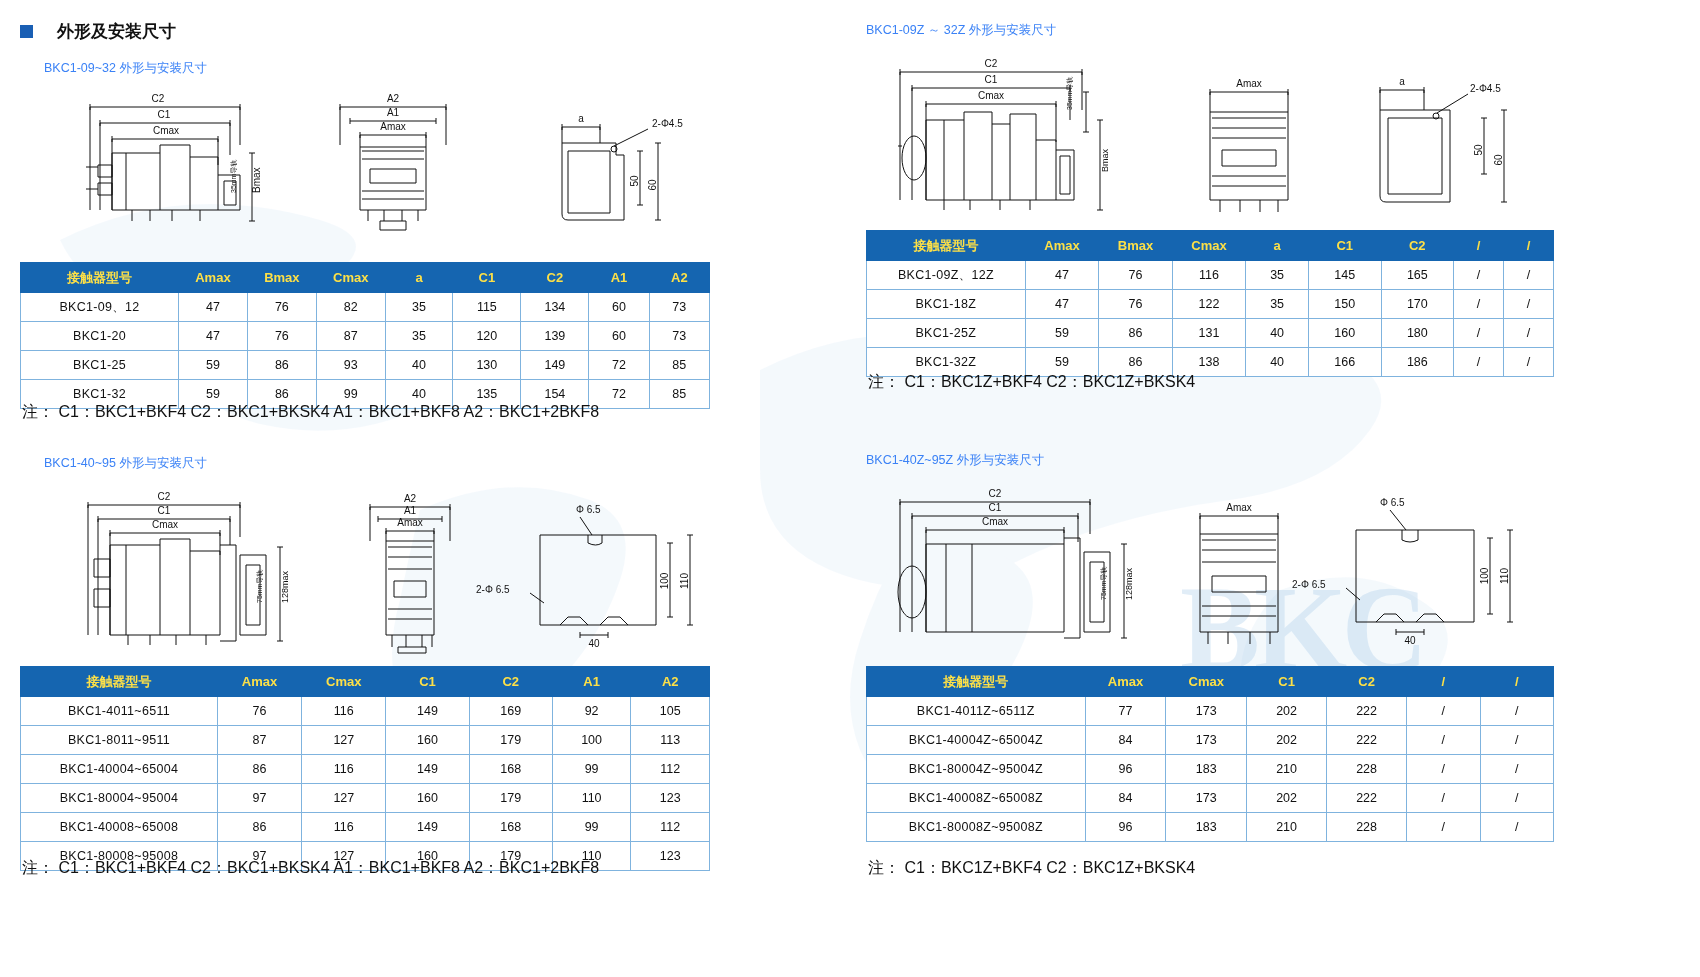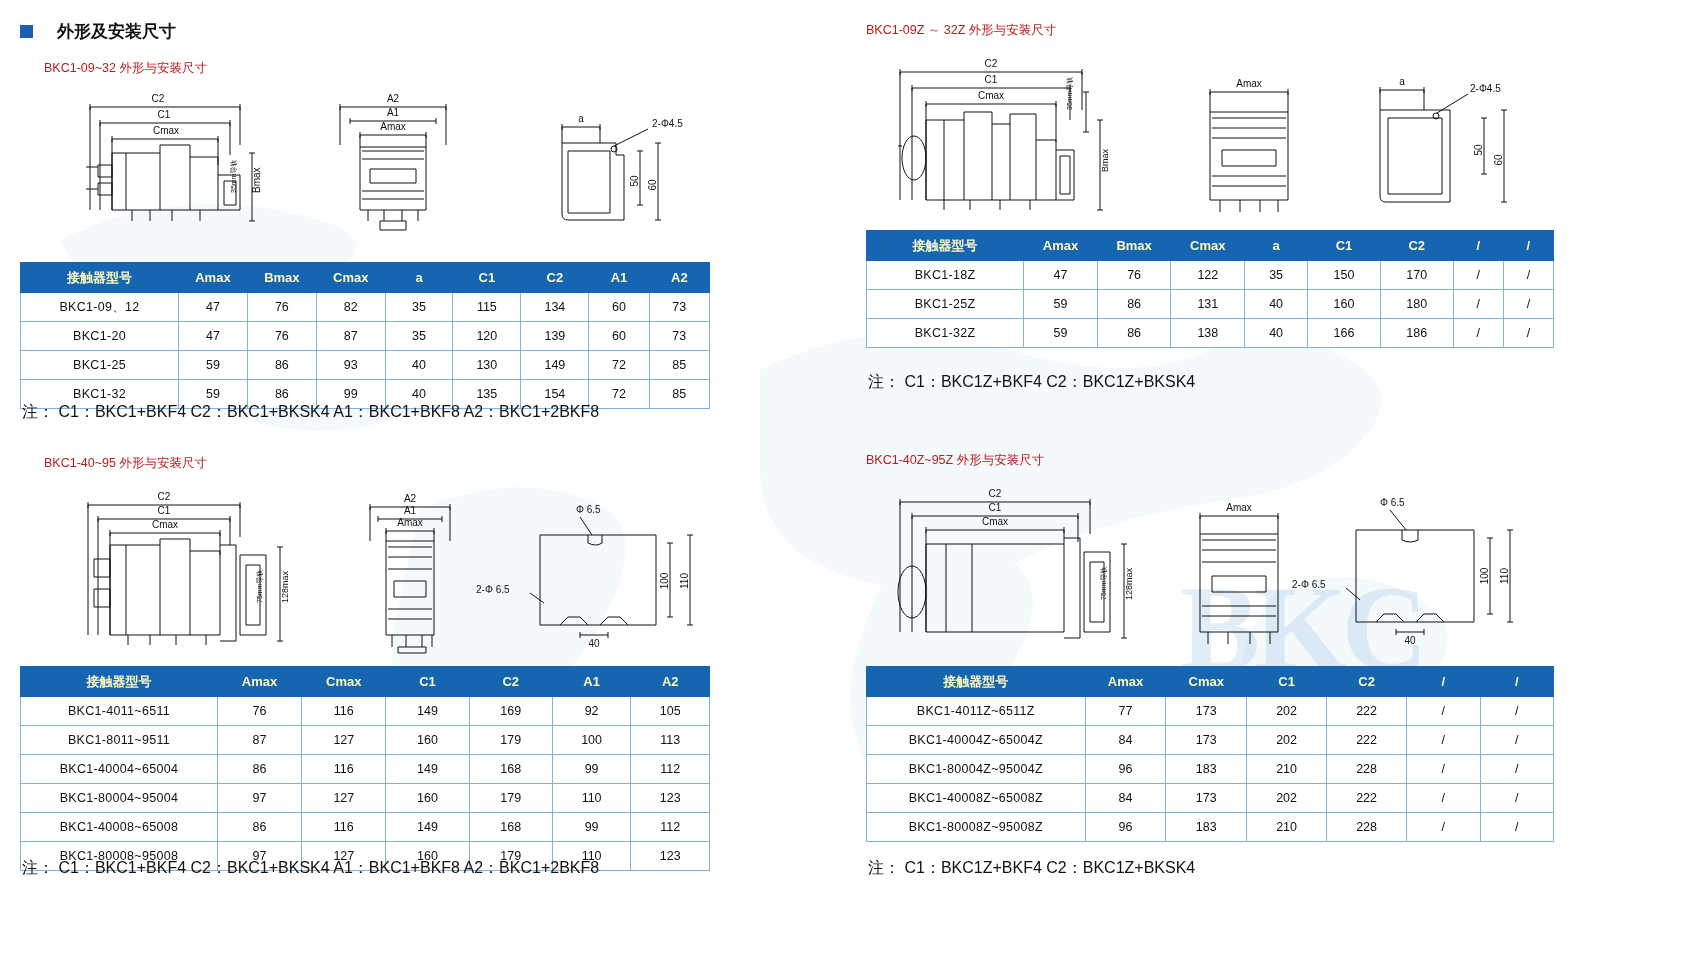--- a/index.html
+++ b/index.html
@@ -54,32 +54,32 @@
     color: #111;
   }
   .sec-title .bullet {
     width: 13px; height: 13px;
     background: #1a5fb4;
     display: inline-block;
   }
   .sub-title {
     position: absolute;
     font-size: 12.5px;
-    color: #b91c1c;
+    color: #3b82f6;
   }
 
   
   table.dim {
     border-collapse: collapse;
     position: absolute;
     background: #fff;
   }
   table.dim th {
     background: #1565b0;
-    color: #fef9c3;
+    color: #fde047;
     font-size: 13px;
     font-weight: bold;
     border: 1px solid #1565b0;
     height: 27px;
     text-align: center;
     white-space: nowrap;
   }
   table.dim td {
     border: 1px solid #7fb3de;
     font-size: 12.5px;
@@ -351,20 +351,31 @@
       <th style="width:73px">Cmax</th>
       <th style="width:63px">a</th>
       <th style="width:73px">C1</th>
       <th style="width:73px">C2</th>
       <th style="width:50px">/</th>
       <th style="width:50px">/</th>
     </tr>
       </thead>
     <tbody>
       <tr>
+        <td class="model">BKC1-09Z、12Z</td>
+        <td>47</td>
+        <td>76</td>
+        <td>116</td>
+        <td>35</td>
+        <td>145</td>
+        <td>165</td>
+        <td>/</td>
+        <td>/</td>
+      </tr>
+      <tr>
         <td class="model">BKC1-18Z</td>
         <td>47</td>
         <td>76</td>
         <td>122</td>
         <td>35</td>
         <td>150</td>
         <td>170</td>
         <td>/</td>
         <td>/</td>
       </tr>

